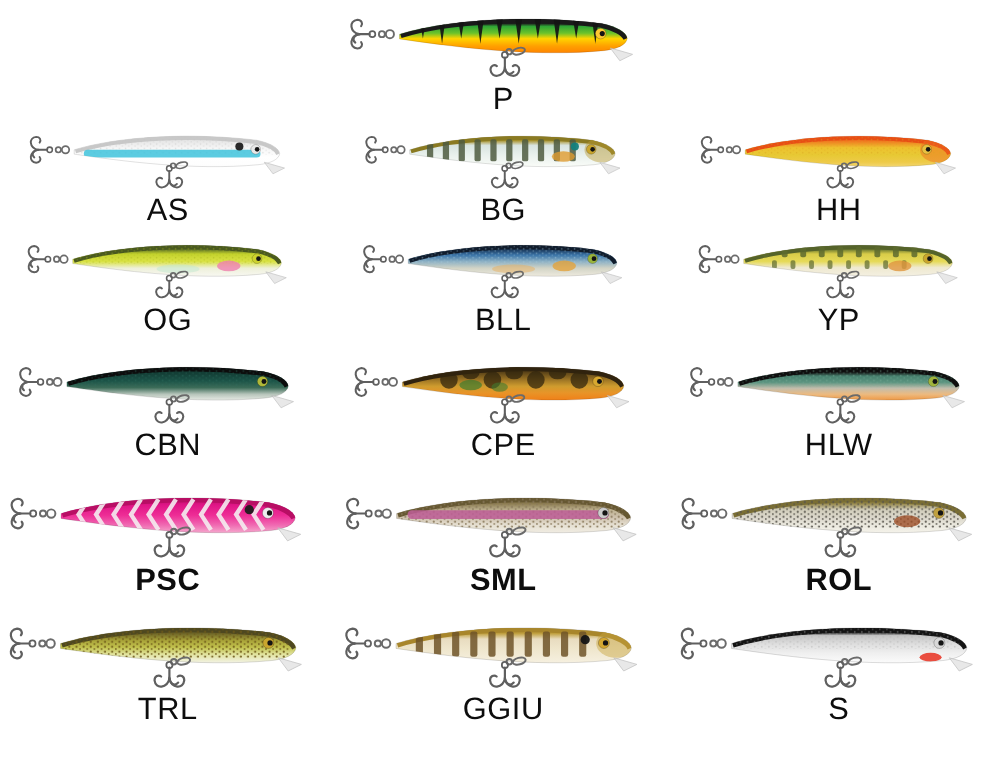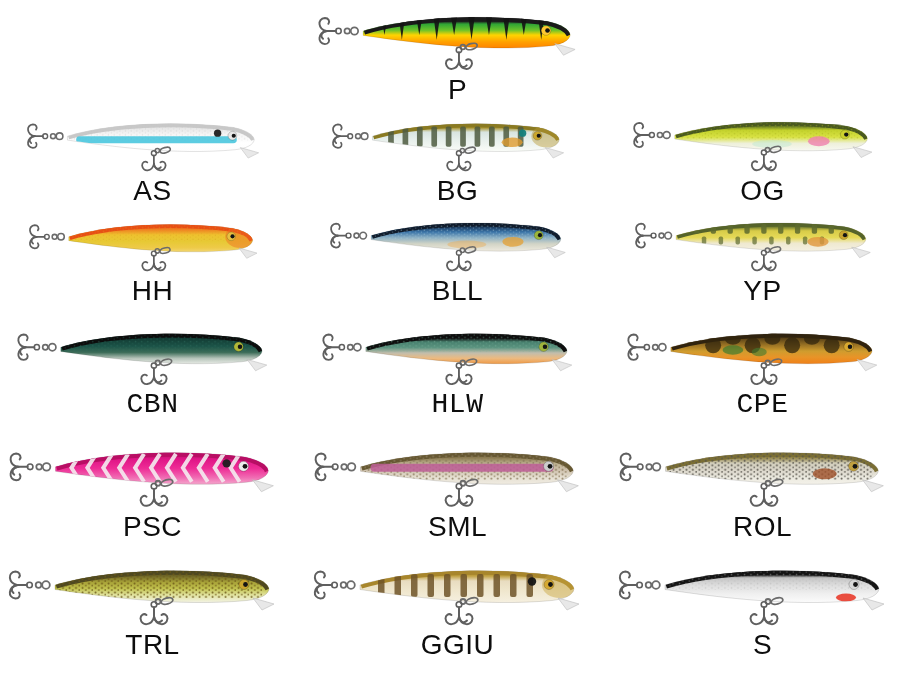--- a/index.html
+++ b/index.html
@@ -10,22 +10,22 @@
     grid-template-rows:104px 101px 100px 114px 122px 159px;
     width:915px;height:700px;
   }
   .cell{
     display:flex;flex-direction:column;align-items:center;justify-content:flex-start;
     overflow:visible;
   }
   .cell.r0{padding-top:2px;}
   .cell.r1{padding-top:6px;}
   .cell.r2{padding-top:4px;}
-  .cell.r3{padding-top:14px;font-family:Liberation Mono, monospace;}
-  .cell.r4{padding-top:18px;}
+  .cell.r3{padding-top:14px;}
+  .cell.r4{padding-top:18px;font-weight:bold;}
   .cell.r5{padding-top:14px;}
   .lure-svg{display:block;width:300px;height:74px;}
   .lure-label{
     font-size:28px;line-height:1.05;color:#0d0d0d;text-align:center;
     letter-spacing:0.5px;margin-top:1px;
   }
 </style>
 </head>
 <body>
 
@@ -201,20 +201,75 @@
           <path d="M0,15 C2,23.5 12.5,25 13.5,16.5 C13.5,12.8 10,11 7.5,13"></path>
           <path d="M0,14 C0.5,20 5,22 8,18.5"></path>
         </g>
         <g>
           <circle cx="241" cy="29.5" r="5" fill="#caa62e" stroke="rgba(0,0,0,0.35)" stroke-width="0.6"></circle>
           <circle cx="242.5" cy="29.5" r="2.4" fill="#141414"></circle>
         </g>
       </svg>
       <div class="lure-label">BG</div>
     </div>
+    <div class="cell r1">
+      <svg class="lure-svg" viewBox="0 0 300 74">
+        <defs>
+          <linearGradient id="gHH" x1="0" y1="0" x2="0" y2="1">
+            <stop offset="0" stop-color="#e84e14"></stop>
+            <stop offset="0.16" stop-color="#f07820"></stop>
+            <stop offset="0.38" stop-color="#eec22e"></stop>
+            <stop offset="0.62" stop-color="#e7c934"></stop>
+            <stop offset="0.85" stop-color="#eeca48"></stop>
+            <stop offset="1" stop-color="#f2d670"></stop>
+          </linearGradient>
+          <clipPath id="cHH">
+            <path d="M52,30 C100,15.5 175,12 242,20 C256,23 265,28 266,34 C265,40 257,44 244,45.5 C175,52 100,41.5 52,34.5 Z"></path>
+          </clipPath>
+          <pattern id="pHH" width="6.5" height="4.5" patternUnits="userSpaceOnUse">
+            <circle cx="1.5" cy="1.5" r="0.8" fill="#d8a21e"></circle>
+            <circle cx="4.8" cy="3.5" r="0.68" fill="#d8a21e"></circle>
+          </pattern>
+        </defs>
+        <path d="M52,30 C100,15.5 175,12 242,20 C256,23 265,28 266,34 C265,40 257,44 244,45.5 C175,52 100,41.5 52,34.5 Z" fill="url(#gHH)" stroke="rgba(0,0,0,0.18)" stroke-width="0.7"></path>
+        <g clip-path="url(#cHH)">
+          <path d="M53,30.5 C100,16.2 175,12.8 242,20.8 C254,23.5 263,28.5 265.5,34" fill="none" stroke="#e84e14" stroke-width="6.5"></path>
+          <ellipse cx="252" cy="30" rx="18" ry="13" fill="#f06820" opacity="0.45"></ellipse>
+          <rect x="55" y="11" width="205" height="24" fill="url(#pHH)" opacity="0.5"></rect>
+        </g>
+        <path d="M250,43 L271,49 L259,55 Z" fill="#e4e4e4" opacity="0.85" stroke="#b8b8b8" stroke-width="0.7"></path>
+        <g stroke="#6b6b6b" fill="none" stroke-width="1.8">
+          <circle cx="43" cy="30" r="3.8"></circle>
+          <circle cx="35.5" cy="30" r="2.8"></circle>
+        </g>
+        <g transform="translate(29,30) rotate(90)" stroke="#5f5f5f" stroke-width="2" fill="none" stroke-linecap="round">
+          <circle cx="0" cy="2.5" r="2.8" stroke-width="1.6"></circle>
+          <path d="M0,5 L0,15"></path>
+          <path d="M0,15 C-2,23.5 -12.5,25 -13.5,16.5 C-13.5,12.8 -10,11 -7.5,13"></path>
+          <path d="M0,15 C2,23.5 12.5,25 13.5,16.5 C13.5,12.8 10,11 7.5,13"></path>
+          <path d="M0,14 C0.5,20 5,22 8,18.5"></path>
+        </g>
+        <g stroke="#6b6b6b" fill="none" stroke-width="1.8">
+          <circle cx="155" cy="46.5" r="2.5"></circle>
+          <ellipse cx="164" cy="46" rx="6" ry="3" transform="rotate(-15 164 46)"></ellipse>
+        </g>
+        <g transform="translate(151,47) rotate(0)" stroke="#5f5f5f" stroke-width="2" fill="none" stroke-linecap="round">
+          <circle cx="0" cy="2.5" r="2.8" stroke-width="1.6"></circle>
+          <path d="M0,5 L0,15"></path>
+          <path d="M0,15 C-2,23.5 -12.5,25 -13.5,16.5 C-13.5,12.8 -10,11 -7.5,13"></path>
+          <path d="M0,15 C2,23.5 12.5,25 13.5,16.5 C13.5,12.8 10,11 7.5,13"></path>
+          <path d="M0,14 C0.5,20 5,22 8,18.5"></path>
+        </g>
+        <g>
+          <circle cx="241" cy="29.5" r="5" fill="#e8c040" stroke="rgba(0,0,0,0.35)" stroke-width="0.6"></circle>
+          <circle cx="242.5" cy="29.5" r="2.4" fill="#141414"></circle>
+        </g>
+      </svg>
+      <div class="lure-label">HH</div>
+    </div>
     <div class="cell r2">
       <svg class="lure-svg" viewBox="0 0 300 74">
         <defs>
           <linearGradient id="gOG" x1="0" y1="0" x2="0" y2="1">
             <stop offset="0" stop-color="#49591f"></stop>
             <stop offset="0.13" stop-color="#5c7026"></stop>
             <stop offset="0.28" stop-color="#c3d22c"></stop>
             <stop offset="0.52" stop-color="#d9e243"></stop>
             <stop offset="0.74" stop-color="#eef0da"></stop>
             <stop offset="1" stop-color="#f8f8f2"></stop>
@@ -256,75 +311,20 @@
           <path d="M0,15 C-2,23.5 -12.5,25 -13.5,16.5 C-13.5,12.8 -10,11 -7.5,13"></path>
           <path d="M0,15 C2,23.5 12.5,25 13.5,16.5 C13.5,12.8 10,11 7.5,13"></path>
           <path d="M0,14 C0.5,20 5,22 8,18.5"></path>
         </g>
         <g>
           <circle cx="241" cy="29.5" r="5" fill="#cdd22e" stroke="rgba(0,0,0,0.35)" stroke-width="0.6"></circle>
           <circle cx="242.5" cy="29.5" r="2.4" fill="#141414"></circle>
         </g>
       </svg>
       <div class="lure-label">OG</div>
-    </div>
-    <div class="cell r1">
-      <svg class="lure-svg" viewBox="0 0 300 74">
-        <defs>
-          <linearGradient id="gHH" x1="0" y1="0" x2="0" y2="1">
-            <stop offset="0" stop-color="#e84e14"></stop>
-            <stop offset="0.16" stop-color="#f07820"></stop>
-            <stop offset="0.38" stop-color="#eec22e"></stop>
-            <stop offset="0.62" stop-color="#e7c934"></stop>
-            <stop offset="0.85" stop-color="#eeca48"></stop>
-            <stop offset="1" stop-color="#f2d670"></stop>
-          </linearGradient>
-          <clipPath id="cHH">
-            <path d="M52,30 C100,15.5 175,12 242,20 C256,23 265,28 266,34 C265,40 257,44 244,45.5 C175,52 100,41.5 52,34.5 Z"></path>
-          </clipPath>
-          <pattern id="pHH" width="6.5" height="4.5" patternUnits="userSpaceOnUse">
-            <circle cx="1.5" cy="1.5" r="0.8" fill="#d8a21e"></circle>
-            <circle cx="4.8" cy="3.5" r="0.68" fill="#d8a21e"></circle>
-          </pattern>
-        </defs>
-        <path d="M52,30 C100,15.5 175,12 242,20 C256,23 265,28 266,34 C265,40 257,44 244,45.5 C175,52 100,41.5 52,34.5 Z" fill="url(#gHH)" stroke="rgba(0,0,0,0.18)" stroke-width="0.7"></path>
-        <g clip-path="url(#cHH)">
-          <path d="M53,30.5 C100,16.2 175,12.8 242,20.8 C254,23.5 263,28.5 265.5,34" fill="none" stroke="#e84e14" stroke-width="6.5"></path>
-          <ellipse cx="252" cy="30" rx="18" ry="13" fill="#f06820" opacity="0.45"></ellipse>
-          <rect x="55" y="11" width="205" height="24" fill="url(#pHH)" opacity="0.5"></rect>
-        </g>
-        <path d="M250,43 L271,49 L259,55 Z" fill="#e4e4e4" opacity="0.85" stroke="#b8b8b8" stroke-width="0.7"></path>
-        <g stroke="#6b6b6b" fill="none" stroke-width="1.8">
-          <circle cx="43" cy="30" r="3.8"></circle>
-          <circle cx="35.5" cy="30" r="2.8"></circle>
-        </g>
-        <g transform="translate(29,30) rotate(90)" stroke="#5f5f5f" stroke-width="2" fill="none" stroke-linecap="round">
-          <circle cx="0" cy="2.5" r="2.8" stroke-width="1.6"></circle>
-          <path d="M0,5 L0,15"></path>
-          <path d="M0,15 C-2,23.5 -12.5,25 -13.5,16.5 C-13.5,12.8 -10,11 -7.5,13"></path>
-          <path d="M0,15 C2,23.5 12.5,25 13.5,16.5 C13.5,12.8 10,11 7.5,13"></path>
-          <path d="M0,14 C0.5,20 5,22 8,18.5"></path>
-        </g>
-        <g stroke="#6b6b6b" fill="none" stroke-width="1.8">
-          <circle cx="155" cy="46.5" r="2.5"></circle>
-          <ellipse cx="164" cy="46" rx="6" ry="3" transform="rotate(-15 164 46)"></ellipse>
-        </g>
-        <g transform="translate(151,47) rotate(0)" stroke="#5f5f5f" stroke-width="2" fill="none" stroke-linecap="round">
-          <circle cx="0" cy="2.5" r="2.8" stroke-width="1.6"></circle>
-          <path d="M0,5 L0,15"></path>
-          <path d="M0,15 C-2,23.5 -12.5,25 -13.5,16.5 C-13.5,12.8 -10,11 -7.5,13"></path>
-          <path d="M0,15 C2,23.5 12.5,25 13.5,16.5 C13.5,12.8 10,11 7.5,13"></path>
-          <path d="M0,14 C0.5,20 5,22 8,18.5"></path>
-        </g>
-        <g>
-          <circle cx="241" cy="29.5" r="5" fill="#e8c040" stroke="rgba(0,0,0,0.35)" stroke-width="0.6"></circle>
-          <circle cx="242.5" cy="29.5" r="2.4" fill="#141414"></circle>
-        </g>
-      </svg>
-      <div class="lure-label">HH</div>
     </div>
     <div class="cell r2">
       <svg class="lure-svg" viewBox="0 0 300 74">
         <defs>
           <linearGradient id="gBLL" x1="0" y1="0" x2="0" y2="1">
             <stop offset="0" stop-color="#101c2c"></stop>
             <stop offset="0.14" stop-color="#1c3a5c"></stop>
             <stop offset="0.32" stop-color="#3a74a8"></stop>
             <stop offset="0.52" stop-color="#8cb0c4"></stop>
             <stop offset="0.74" stop-color="#d2d4c6"></stop>
@@ -492,75 +492,20 @@
         <g>
           <circle cx="241" cy="29.5" r="5" fill="#b0b838" stroke="rgba(0,0,0,0.35)" stroke-width="0.6"></circle>
           <circle cx="242.5" cy="29.5" r="2.4" fill="#141414"></circle>
         </g>
       </svg>
       <div class="lure-label">CBN</div>
     </div>
     <div class="cell r3">
       <svg class="lure-svg" viewBox="0 0 300 74">
         <defs>
-          <linearGradient id="gHLW" x1="0" y1="0" x2="0" y2="1">
-            <stop offset="0" stop-color="#0e0e0e"></stop>
-            <stop offset="0.15" stop-color="#121212"></stop>
-            <stop offset="0.27" stop-color="#47806e"></stop>
-            <stop offset="0.46" stop-color="#5c9480"></stop>
-            <stop offset="0.64" stop-color="#c2bdac"></stop>
-            <stop offset="0.82" stop-color="#ecba80"></stop>
-            <stop offset="1" stop-color="#ef9a46"></stop>
-          </linearGradient>
-          <clipPath id="cHLW">
-            <path d="M52,30 C100,15.5 175,12 242,20 C256,23 265,28 266,34 C265,40 257,44 244,45.5 C175,52 100,41.5 52,34.5 Z"></path>
-          </clipPath>
-          <pattern id="pHLW" width="6.5" height="4.5" patternUnits="userSpaceOnUse">
-            <circle cx="1.5" cy="1.5" r="0.8" fill="#79af99"></circle>
-            <circle cx="4.8" cy="3.5" r="0.68" fill="#79af99"></circle>
-          </pattern>
-        </defs>
-        <path d="M52,30 C100,15.5 175,12 242,20 C256,23 265,28 266,34 C265,40 257,44 244,45.5 C175,52 100,41.5 52,34.5 Z" fill="url(#gHLW)" stroke="rgba(0,0,0,0.18)" stroke-width="0.7"></path>
-        <g clip-path="url(#cHLW)">
-          <path d="M53,30.5 C100,16.2 175,12.8 242,20.8 C254,23.5 263,28.5 265.5,34" fill="none" stroke="#0e0e0e" stroke-width="6.5"></path>
-          <rect x="55" y="11" width="205" height="24" fill="url(#pHLW)" opacity="0.5"></rect>
-        </g>
-        <path d="M250,43 L271,49 L259,55 Z" fill="#e4e4e4" opacity="0.85" stroke="#b8b8b8" stroke-width="0.7"></path>
-        <g stroke="#6b6b6b" fill="none" stroke-width="1.8">
-          <circle cx="43" cy="30" r="3.8"></circle>
-          <circle cx="35.5" cy="30" r="2.8"></circle>
-        </g>
-        <g transform="translate(29,30) rotate(90)" stroke="#5f5f5f" stroke-width="2" fill="none" stroke-linecap="round">
-          <circle cx="0" cy="2.5" r="2.8" stroke-width="1.6"></circle>
-          <path d="M0,5 L0,15"></path>
-          <path d="M0,15 C-2,23.5 -12.5,25 -13.5,16.5 C-13.5,12.8 -10,11 -7.5,13"></path>
-          <path d="M0,15 C2,23.5 12.5,25 13.5,16.5 C13.5,12.8 10,11 7.5,13"></path>
-          <path d="M0,14 C0.5,20 5,22 8,18.5"></path>
-        </g>
-        <g stroke="#6b6b6b" fill="none" stroke-width="1.8">
-          <circle cx="155" cy="46.5" r="2.5"></circle>
-          <ellipse cx="164" cy="46" rx="6" ry="3" transform="rotate(-15 164 46)"></ellipse>
-        </g>
-        <g transform="translate(151,47) rotate(0)" stroke="#5f5f5f" stroke-width="2" fill="none" stroke-linecap="round">
-          <circle cx="0" cy="2.5" r="2.8" stroke-width="1.6"></circle>
-          <path d="M0,5 L0,15"></path>
-          <path d="M0,15 C-2,23.5 -12.5,25 -13.5,16.5 C-13.5,12.8 -10,11 -7.5,13"></path>
-          <path d="M0,15 C2,23.5 12.5,25 13.5,16.5 C13.5,12.8 10,11 7.5,13"></path>
-          <path d="M0,14 C0.5,20 5,22 8,18.5"></path>
-        </g>
-        <g>
-          <circle cx="241" cy="29.5" r="5" fill="#a0b43c" stroke="rgba(0,0,0,0.35)" stroke-width="0.6"></circle>
-          <circle cx="242.5" cy="29.5" r="2.4" fill="#141414"></circle>
-        </g>
-      </svg>
-      <div class="lure-label">HLW</div>
-    </div>
-    <div class="cell r3">
-      <svg class="lure-svg" viewBox="0 0 300 74">
-        <defs>
           <linearGradient id="gCPE" x1="0" y1="0" x2="0" y2="1">
             <stop offset="0" stop-color="#30230f"></stop>
             <stop offset="0.16" stop-color="#5c4418"></stop>
             <stop offset="0.38" stop-color="#9c7424"></stop>
             <stop offset="0.58" stop-color="#cf9c2e"></stop>
             <stop offset="0.78" stop-color="#e89428"></stop>
             <stop offset="1" stop-color="#f08018"></stop>
           </linearGradient>
           <clipPath id="cCPE">
             <path d="M52,30 C100,15.5 175,12 242,20 C256,23 265,28 266,34 C265,40 257,44 244,45.5 C175,52 100,41.5 52,34.5 Z"></path>
@@ -602,20 +547,75 @@
           <path d="M0,15 C-2,23.5 -12.5,25 -13.5,16.5 C-13.5,12.8 -10,11 -7.5,13"></path>
           <path d="M0,15 C2,23.5 12.5,25 13.5,16.5 C13.5,12.8 10,11 7.5,13"></path>
           <path d="M0,14 C0.5,20 5,22 8,18.5"></path>
         </g>
         <g>
           <circle cx="241" cy="29.5" r="5" fill="#d8a830" stroke="rgba(0,0,0,0.35)" stroke-width="0.6"></circle>
           <circle cx="242.5" cy="29.5" r="2.4" fill="#141414"></circle>
         </g>
       </svg>
       <div class="lure-label">CPE</div>
+    </div>
+    <div class="cell r3">
+      <svg class="lure-svg" viewBox="0 0 300 74">
+        <defs>
+          <linearGradient id="gHLW" x1="0" y1="0" x2="0" y2="1">
+            <stop offset="0" stop-color="#0e0e0e"></stop>
+            <stop offset="0.15" stop-color="#121212"></stop>
+            <stop offset="0.27" stop-color="#47806e"></stop>
+            <stop offset="0.46" stop-color="#5c9480"></stop>
+            <stop offset="0.64" stop-color="#c2bdac"></stop>
+            <stop offset="0.82" stop-color="#ecba80"></stop>
+            <stop offset="1" stop-color="#ef9a46"></stop>
+          </linearGradient>
+          <clipPath id="cHLW">
+            <path d="M52,30 C100,15.5 175,12 242,20 C256,23 265,28 266,34 C265,40 257,44 244,45.5 C175,52 100,41.5 52,34.5 Z"></path>
+          </clipPath>
+          <pattern id="pHLW" width="6.5" height="4.5" patternUnits="userSpaceOnUse">
+            <circle cx="1.5" cy="1.5" r="0.8" fill="#79af99"></circle>
+            <circle cx="4.8" cy="3.5" r="0.68" fill="#79af99"></circle>
+          </pattern>
+        </defs>
+        <path d="M52,30 C100,15.5 175,12 242,20 C256,23 265,28 266,34 C265,40 257,44 244,45.5 C175,52 100,41.5 52,34.5 Z" fill="url(#gHLW)" stroke="rgba(0,0,0,0.18)" stroke-width="0.7"></path>
+        <g clip-path="url(#cHLW)">
+          <path d="M53,30.5 C100,16.2 175,12.8 242,20.8 C254,23.5 263,28.5 265.5,34" fill="none" stroke="#0e0e0e" stroke-width="6.5"></path>
+          <rect x="55" y="11" width="205" height="24" fill="url(#pHLW)" opacity="0.5"></rect>
+        </g>
+        <path d="M250,43 L271,49 L259,55 Z" fill="#e4e4e4" opacity="0.85" stroke="#b8b8b8" stroke-width="0.7"></path>
+        <g stroke="#6b6b6b" fill="none" stroke-width="1.8">
+          <circle cx="43" cy="30" r="3.8"></circle>
+          <circle cx="35.5" cy="30" r="2.8"></circle>
+        </g>
+        <g transform="translate(29,30) rotate(90)" stroke="#5f5f5f" stroke-width="2" fill="none" stroke-linecap="round">
+          <circle cx="0" cy="2.5" r="2.8" stroke-width="1.6"></circle>
+          <path d="M0,5 L0,15"></path>
+          <path d="M0,15 C-2,23.5 -12.5,25 -13.5,16.5 C-13.5,12.8 -10,11 -7.5,13"></path>
+          <path d="M0,15 C2,23.5 12.5,25 13.5,16.5 C13.5,12.8 10,11 7.5,13"></path>
+          <path d="M0,14 C0.5,20 5,22 8,18.5"></path>
+        </g>
+        <g stroke="#6b6b6b" fill="none" stroke-width="1.8">
+          <circle cx="155" cy="46.5" r="2.5"></circle>
+          <ellipse cx="164" cy="46" rx="6" ry="3" transform="rotate(-15 164 46)"></ellipse>
+        </g>
+        <g transform="translate(151,47) rotate(0)" stroke="#5f5f5f" stroke-width="2" fill="none" stroke-linecap="round">
+          <circle cx="0" cy="2.5" r="2.8" stroke-width="1.6"></circle>
+          <path d="M0,5 L0,15"></path>
+          <path d="M0,15 C-2,23.5 -12.5,25 -13.5,16.5 C-13.5,12.8 -10,11 -7.5,13"></path>
+          <path d="M0,15 C2,23.5 12.5,25 13.5,16.5 C13.5,12.8 10,11 7.5,13"></path>
+          <path d="M0,14 C0.5,20 5,22 8,18.5"></path>
+        </g>
+        <g>
+          <circle cx="241" cy="29.5" r="5" fill="#a0b43c" stroke="rgba(0,0,0,0.35)" stroke-width="0.6"></circle>
+          <circle cx="242.5" cy="29.5" r="2.4" fill="#141414"></circle>
+        </g>
+      </svg>
+      <div class="lure-label">HLW</div>
     </div>
     <div class="cell r4">
       <svg class="lure-svg" viewBox="0 0 300 74">
         <defs>
           <linearGradient id="gPSC" x1="0" y1="0" x2="0" y2="1">
             <stop offset="0" stop-color="#b80e64"></stop>
             <stop offset="0.2" stop-color="#df1586"></stop>
             <stop offset="0.5" stop-color="#ee2d96"></stop>
             <stop offset="0.78" stop-color="#f06ab2"></stop>
             <stop offset="1" stop-color="#f5a6cc"></stop>

